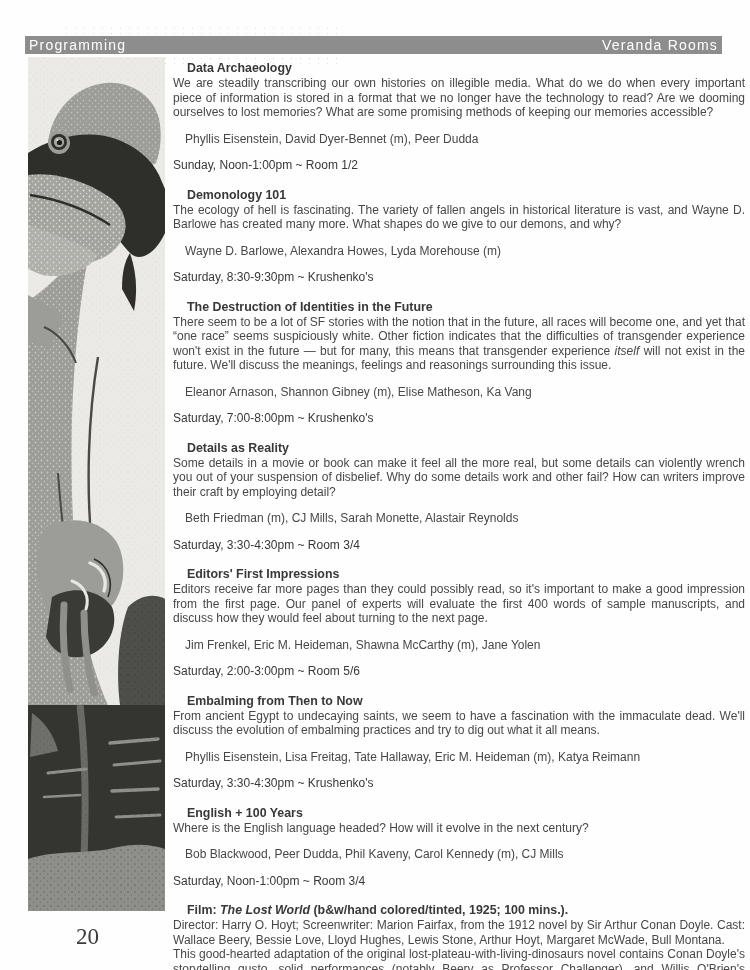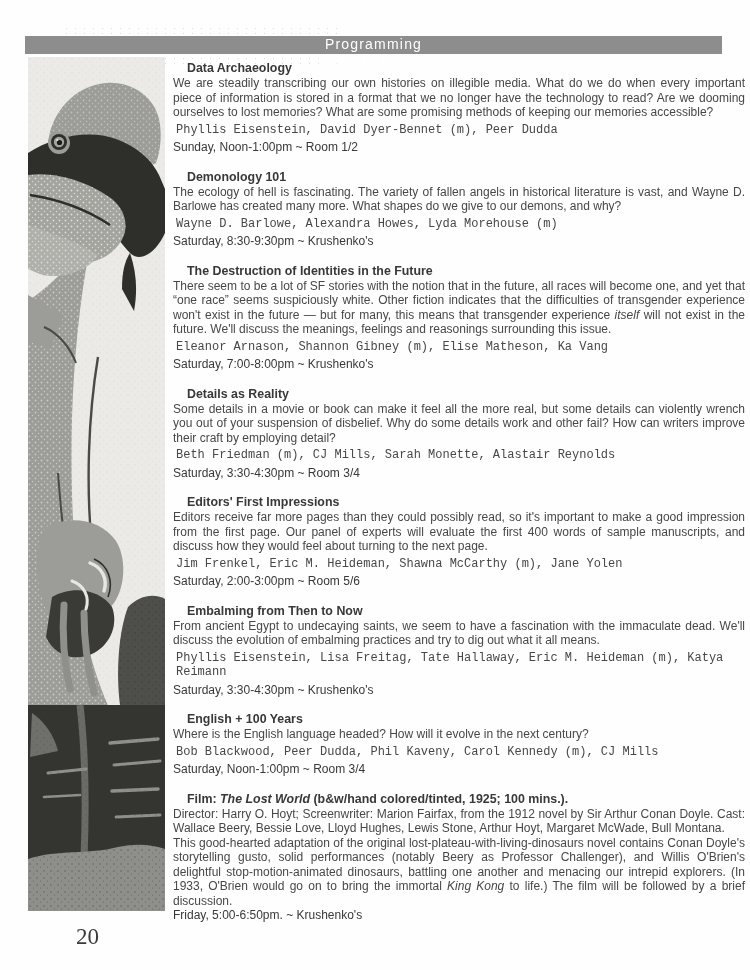--- a/index.html
+++ b/index.html
@@ -4,41 +4,41 @@
 <style>
   html, body { margin:0; padding:0; background:#ffffff; }
   .page {
     position:relative; width:750px; height:970px; background:#fefefe;
     font-family:"Liberation Sans", sans-serif; overflow:hidden;
   }
   .header-bar {
     position:absolute; left:25px; top:36px; width:697px; height:18px;
     background:#8d8d8d; color:#ffffff;
     display:flex; justify-content:space-between; align-items:center;
-    padding:0 23px; box-sizing:border-box;
-    font-size:14px; letter-spacing:1.2px; font-weight:normal;flex-direction:column;
+    padding:0 4px; box-sizing:border-box;
+    font-size:14px; letter-spacing:1.2px; font-weight:normal;
   }
   .texture-strip {
     position:absolute;
     background-image: radial-gradient(#c2c2be 0.8px, transparent 0.9px);
     background-size: 9px 5px; opacity:.55;
   }
   .tex-a { left:62px; top:26px; width:280px; height:9px; }
   .tex-b { left:62px; top:56px; width:280px; height:11px; }
   .sidebar-art { position:absolute; left:28px; top:57px; width:137px; height:854px; }
   .content {
     position:absolute; left:173px; top:61px; width:572px;
     font-size:12px; line-height:14.5px; color:#474747;
   }
   .item { margin:0 0 15px 0; }
   .item-title { margin:0; font-size:12.4px; font-weight:bold; color:#383838; line-height:15px;padding-left:14px; }
   .item-title em { font-style:italic; }
   .item-desc { margin:0; text-align:justify; }
   .item-desc em { font-style:italic; }
-  .item-panelists { margin:3px;font-family:Liberation Mono, monospace; }
+  .item-panelists { margin:12px; }
   .item-schedule { margin:0; font-weight:normal; color:#383838; }
   .page-number {
     position:absolute; left:76px; top:924px;
     font-family:"Liberation Serif", serif; font-size:23px; color:#3b3b3b;
   }
 </style>
 </head>
 <body>
 
 <div class="page">

